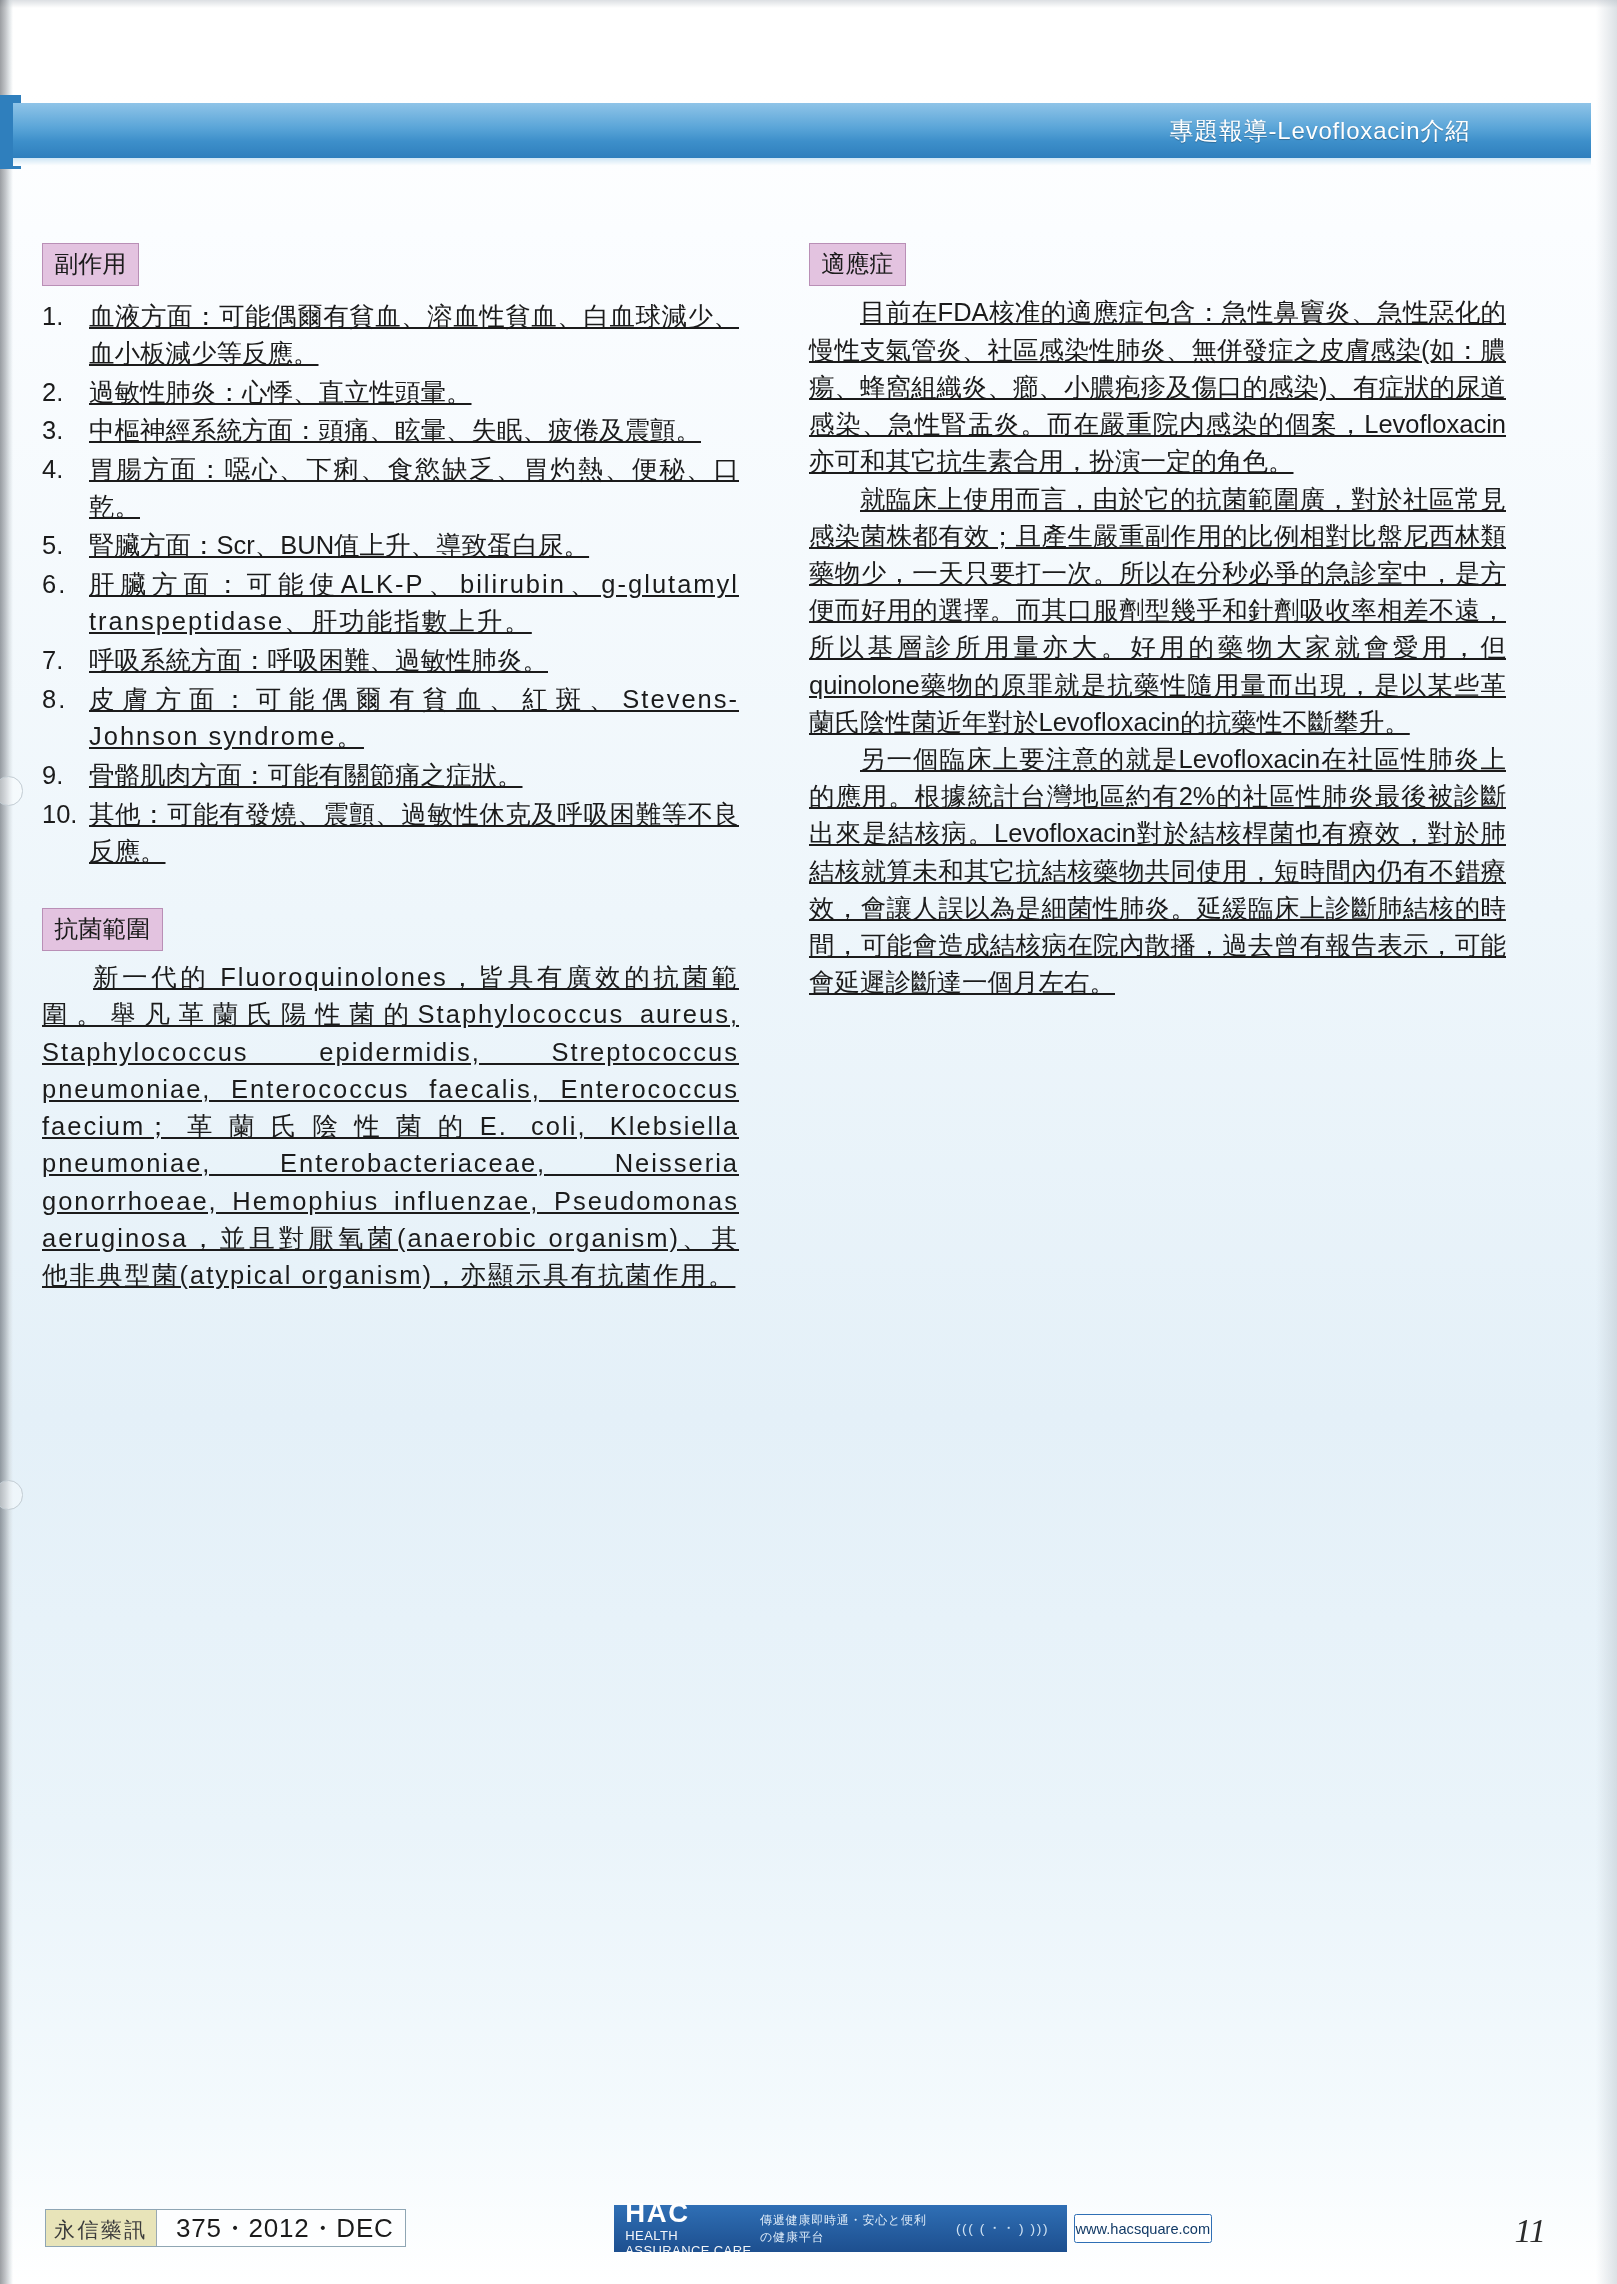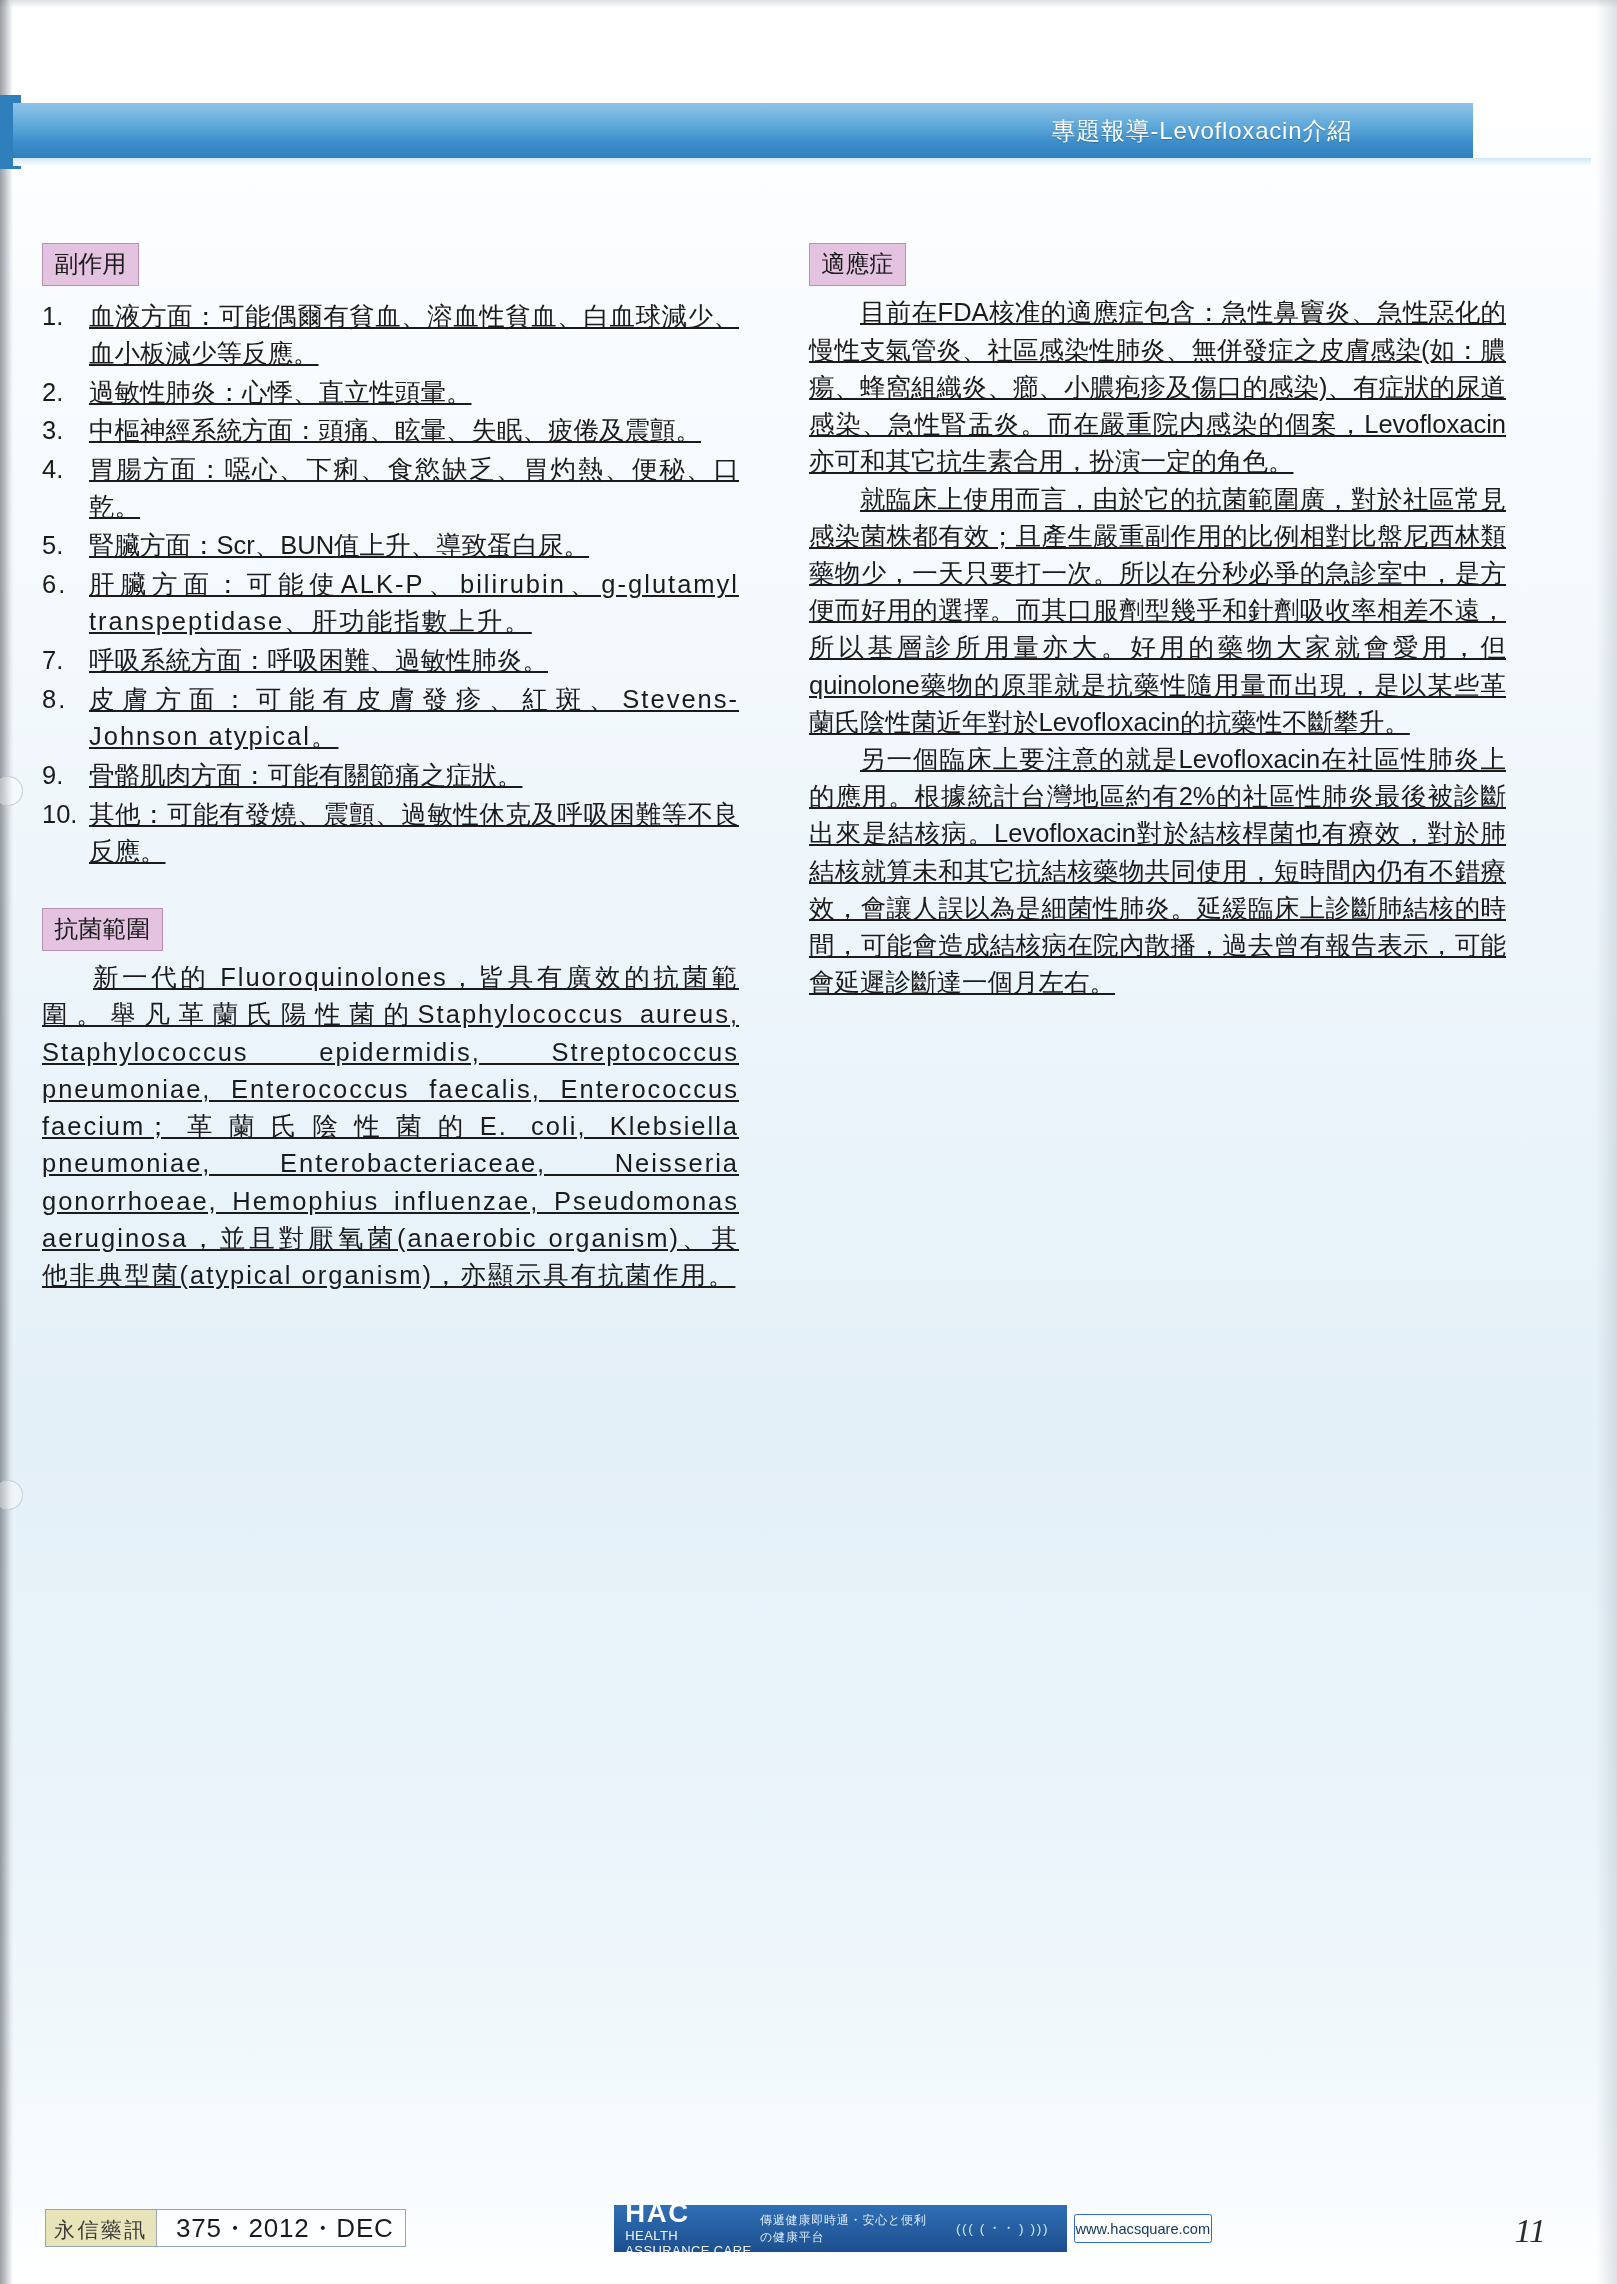--- a/index.html
+++ b/index.html
@@ -28,21 +28,21 @@
     opacity:.5;
   }
   .scan-top-edge {
     position:absolute; left:0; top:0; width:100%; height:8px;
     background:linear-gradient(180deg,#b9bfc6,rgba(255,255,255,0));
     opacity:.5;
   }
 
   
   .header-band {
-    position:absolute; left:13px; top:103px; width:1460px; height:55px;
+    position:absolute; left:13px; top:103px; width:1578px; height:55px;
     background:linear-gradient(180deg,#8fc4e8 0%, #5aa5d8 45%, #3d8fca 70%, #2f7fbd 100%);
   }
   .header-band .hdr-text {
     position:absolute; right:121px; top:50%; transform:translateY(-50%);
     color:#ffffff; font-size:24px; letter-spacing:0.8px; white-space:nowrap;
     text-shadow:0 0.8px 0.8px rgba(0,0,0,.25);
   }
   .header-under {
     position:absolute; left:13px; top:158px; width:1578px; height:8px;
     background:linear-gradient(180deg,#cfe6f5,#ffffff);
@@ -184,21 +184,21 @@
     <div class="sec-title">副作用</div>
 
     <ol class="sideeffects">
       <li><span class="num">1.</span><span>血液方面：可能偶爾有貧血、溶血性貧血、白血球減少、血小板減少等反應。</span></li>
       <li><span class="num">2.</span><span>過敏性肺炎：心悸、直立性頭暈。</span></li>
       <li><span class="num">3.</span><span>中樞神經系統方面：頭痛、眩暈、失眠、疲倦及震顫。</span></li>
       <li><span class="num">4.</span><span>胃腸方面：噁心、下痢、食慾缺乏、胃灼熱、便秘、口乾。</span></li>
       <li><span class="num">5.</span><span>腎臟方面：Scr、BUN值上升、導致蛋白尿。</span></li>
       <li class="spread"><span class="num">6.</span><span>肝臟方面：可能使ALK-P、bilirubin、g-glutamyl transpeptidase、肝功能指數上升。</span></li>
       <li><span class="num">7.</span><span>呼吸系統方面：呼吸困難、過敏性肺炎。</span></li>
-      <li class="spread"><span class="num">8.</span><span>皮膚方面：可能有皮膚發疹、紅斑、Stevens-Johnson atypical。</span></li>
+      <li class="spread"><span class="num">8.</span><span>皮膚方面：可能偶爾有貧血、紅斑、Stevens-Johnson syndrome。</span></li>
       <li><span class="num">9.</span><span>骨骼肌肉方面：可能有關節痛之症狀。</span></li>
       <li><span class="num">10.</span><span>其他：可能有發燒、震顫、過敏性休克及呼吸困難等不良反應。</span></li>
     </ol>
 
     <div class="block-gap"></div>
 
     <div class="sec-title">抗菌範圍</div>
 
     <p class="para indent spread">新一代的 Fluoroquinolones，皆具有廣效的抗菌範圍。舉凡革蘭氏陽性菌的Staphylococcus aureus, Staphylococcus epidermidis, Streptococcus pneumoniae, Enterococcus faecalis, Enterococcus faecium；革蘭氏陰性菌的E. coli, Klebsiella pneumoniae, Enterobacteriaceae, Neisseria gonorrhoeae, Hemophius influenzae, Pseudomonas aeruginosa，並且對厭氧菌(anaerobic organism)、其他非典型菌(atypical organism)，亦顯示具有抗菌作用。</p>
   </div>

